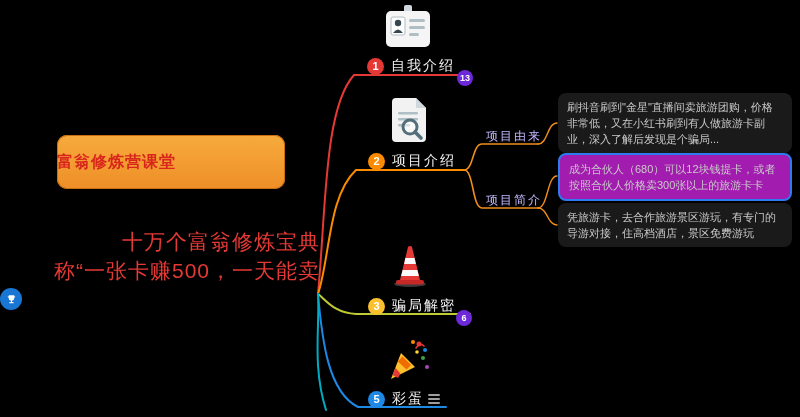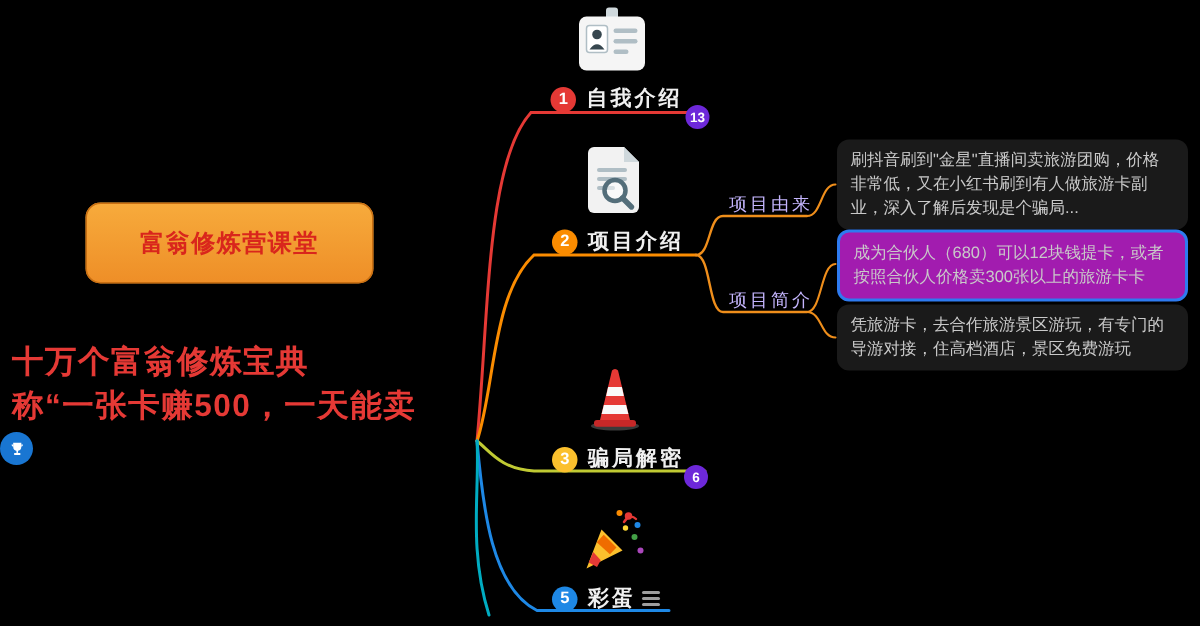--- a/index.html
+++ b/index.html
@@ -2,40 +2,40 @@
 <html><head>
 <meta charset="utf-8">
 <style>
   html,body{margin:0;padding:0;background:#000;}
   #stage{
     position:relative;width:800px;height:417px;background:#000;overflow:hidden;
     font-family:"Liberation Sans","DejaVu Sans",sans-serif;
   }
   #links{position:absolute;left:0;top:0;}
   .banner{
-    position:absolute;left:57px;top:135px;width:192px;height:54px;
+    position:absolute;left:57px;top:135px;width:228px;height:54px;
     background:linear-gradient(180deg,#f7ab3c,#ee8e27);border-radius:10px;
-    display:flex;flex-direction:column;align-items:center;justify-content:center;gap:3px;
+    display:flex;flex-direction:column;justify-content:center;gap:3px;
     box-shadow:0 0 0 1px #c96f12 inset;
   }
   .banner div{color:#d9261c;font-weight:bold;font-size:16px;letter-spacing:1px;}
   .slogan{
-    position:absolute;left:8px;top:227px;width:312px;text-align:left;
-    color:#e53935;font-weight:bold;font-size:21px;line-height:29px;letter-spacing:1px;
+    position:absolute;left:8px;top:227px;width:312px;text-align:right;
+    color:#e53935;font-weight:normal;font-size:21px;line-height:29px;letter-spacing:1px;
   }
   .trophy{
     position:absolute;left:0;top:288px;width:22px;height:22px;border-radius:50%;
     background:#1976d2;display:flex;align-items:center;justify-content:center;
   }
   .node{position:absolute;display:flex;align-items:center;gap:7px;}
   .num{
     width:17px;height:17px;border-radius:50%;color:#fff;font-size:11px;font-weight:bold;
     display:flex;align-items:center;justify-content:center;flex:0 0 auto;
   }
-  .label{color:#f0f0f0;font-size:14px;font-weight:700;letter-spacing:2px;white-space:nowrap;}
+  .label{color:#f0f0f0;font-size:14px;font-weight:400;letter-spacing:2px;white-space:nowrap;}
   .badge{
     position:absolute;width:16px;height:16px;border-radius:50%;background:#6d28d9;
     color:#fff;font-size:9px;font-weight:bold;display:flex;align-items:center;justify-content:center;
   }
   .sublabel{position:absolute;font-size:12px;color:#c4b5fd;letter-spacing:2px;white-space:nowrap;}
   .box{
     position:absolute;width:234px;background:#1a1a1a;border-radius:8px;padding:6px 9px;
     font-size:11px;line-height:16px;color:#c9c9c9;box-sizing:border-box;
   }
   .box.selected{background:#a21caf;border:2px solid #2e7bf0;}

